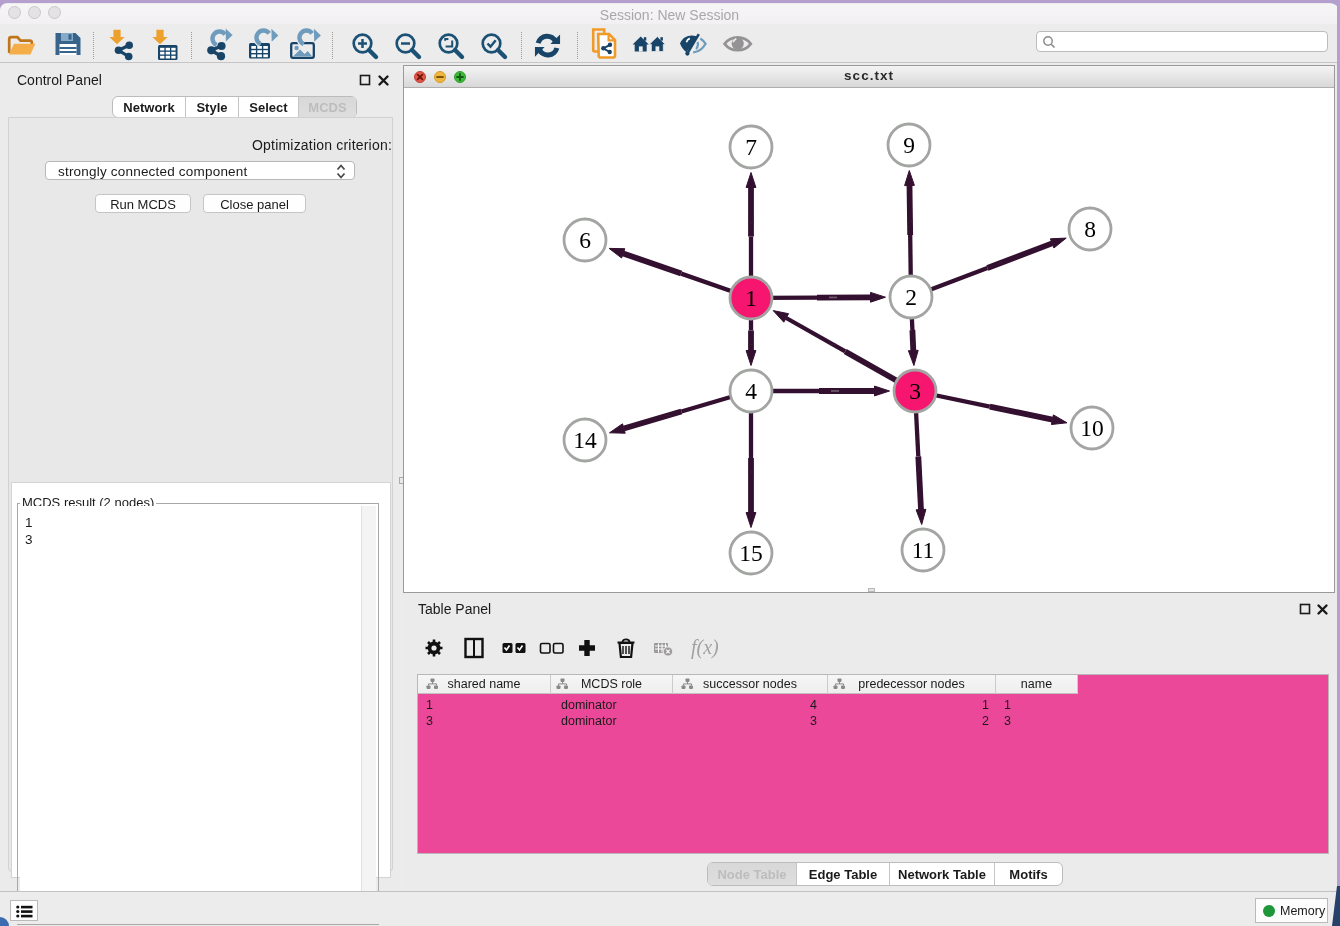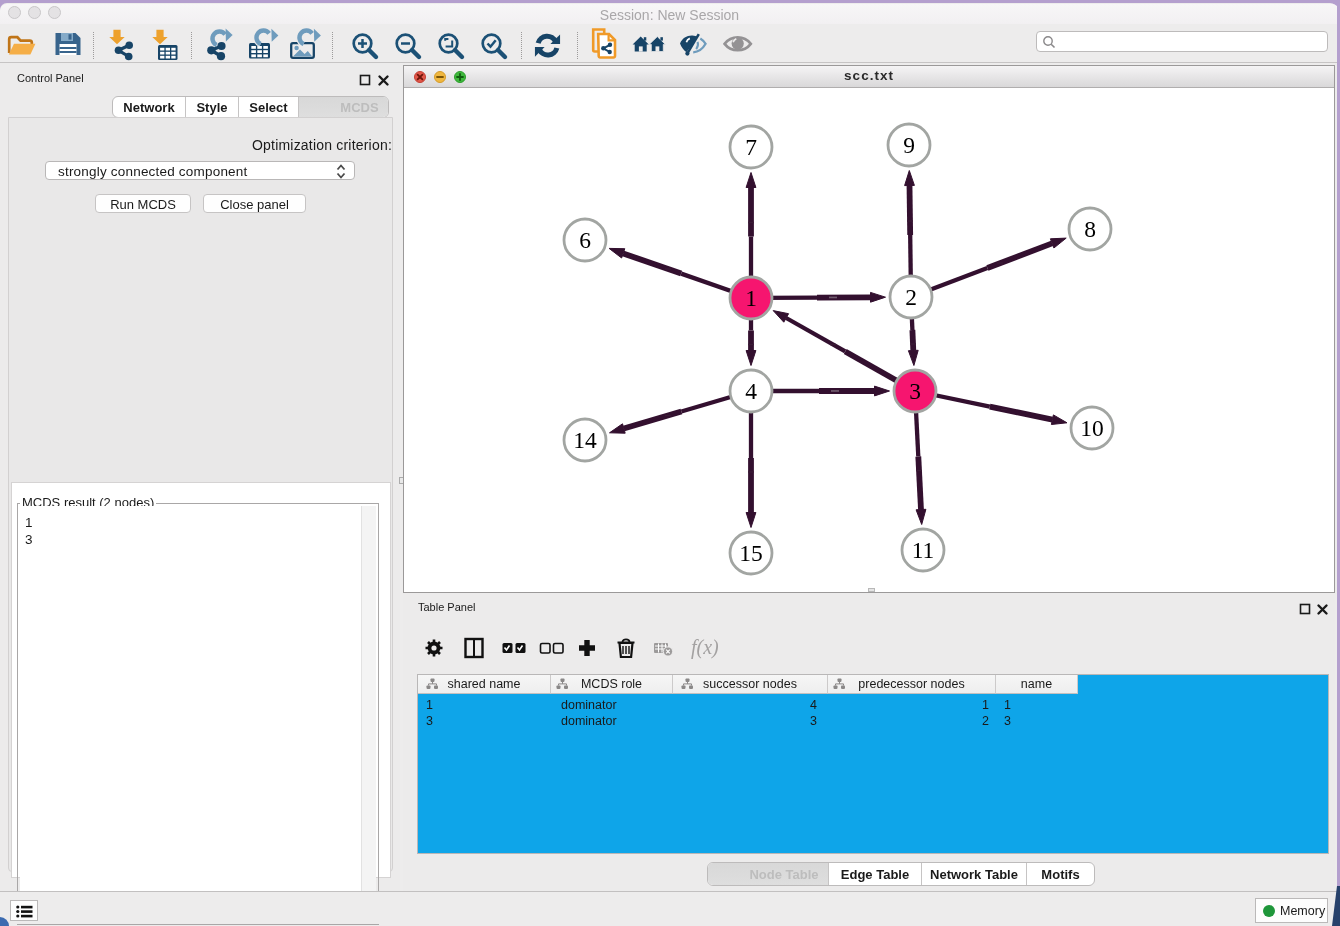--- a/index.html
+++ b/index.html
@@ -19,28 +19,28 @@
   #toolbar{position:absolute;left:0;top:24px;width:1337px;height:38px;
            background:#edecec;border-bottom:1px solid #c6c4c4;}
   .tsep{position:absolute;top:8px;height:27px;width:0;
         border-left:1px dotted #9c9a9a;}
   .ticon{position:absolute;top:0;}
   #search{position:absolute;left:1036px;top:7px;width:290px;height:19px;
           background:#fff;border:1px solid #bdbbbb;border-radius:4px;}
   
   #cpanel{position:absolute;left:0;top:63px;width:400px;height:828px;
           background:#ecebeb;}
-  .phead{font-size:11px;color:#1a1a1a;}
+  .phead{font-size:14px;color:#1a1a1a;}
   .tabs{position:absolute;display:flex;height:20px;
         border:1px solid #bdbbbb;border-radius:6px;overflow:hidden;
         font-size:13px;font-weight:bold;background:#fff;}
   .tab{display:flex;align-items:center;justify-content:center;
        border-right:1px solid #c6c4c4;color:#1a1a1a;}
   .tab:last-child{border-right:none;}
-  .tabsel{background:linear-gradient(#d8d8d8,#dedede);color:#bdbdbd;padding-left:32px;}
+  .tabsel{background:linear-gradient(#d8d8d8,#dedede);color:#bdbdbd;}
   #tabpane{position:absolute;left:8px;top:54px;width:383px;height:753px;
            background:#e9e8e8;border:1px solid #d2d0d0;border-radius:0 0 4px 4px;}
   #combo{position:absolute;left:36px;top:43px;width:310px;height:19px;
          background:#fff;border:1px solid #b9b7b7;border-radius:4px;
          font-size:13.5px;letter-spacing:0.2px;color:#1a1a1a;line-height:19px;padding-left:12px;
          box-sizing:border-box;}
   .btn{position:absolute;height:19px;background:#fefefe;border:1px solid #c6c4c4;
        border-radius:4px;font-size:13px;color:#1a1a1a;text-align:center;
        line-height:19px;box-sizing:border-box;}
   #resultpanel{position:absolute;left:2px;top:364px;width:378px;height:394px;
@@ -54,21 +54,21 @@
           border:1px solid #9b9999;box-sizing:border-box;background:#fff;}
   #nettitle{position:absolute;left:0;top:0;width:100%;height:21px;
             background:linear-gradient(#f5f4f5,#d9d8d9);
             border-bottom:1px solid #b0aeae;}
   .ball{position:absolute;top:4.5px;width:12px;height:12px;border-radius:50%;
         box-sizing:border-box;}
   
   #tpanel{position:absolute;left:403px;top:593px;width:932px;height:298px;
           background:#ecebeb;}
   #ttable{position:absolute;left:14px;top:81px;width:910px;height:178px;
-          background:#0ea5e9;border:1px solid #b9b7b7;}
+          background:#ec4899;border:1px solid #b9b7b7;}
   .th{position:absolute;top:0;height:19px;background:linear-gradient(#f6f6f6,#eeeeee);
       border-right:1px solid #cccaca;border-bottom:1px solid #c2c0c0;
       box-sizing:border-box;font-size:12.5px;color:#1a1a1a;text-align:center;
       line-height:19px;}
   .cell{position:absolute;font-size:12.5px;color:#1a1a1a;}
   
   #statusbar{position:absolute;left:0;top:891px;width:100%;height:32px;
              background:#edecec;border-top:1px solid #c2c0c0;}
   .sbtn{position:absolute;background:#fdfdfd;border:1px solid #bbb9b9;box-sizing:border-box;}
 </style>

